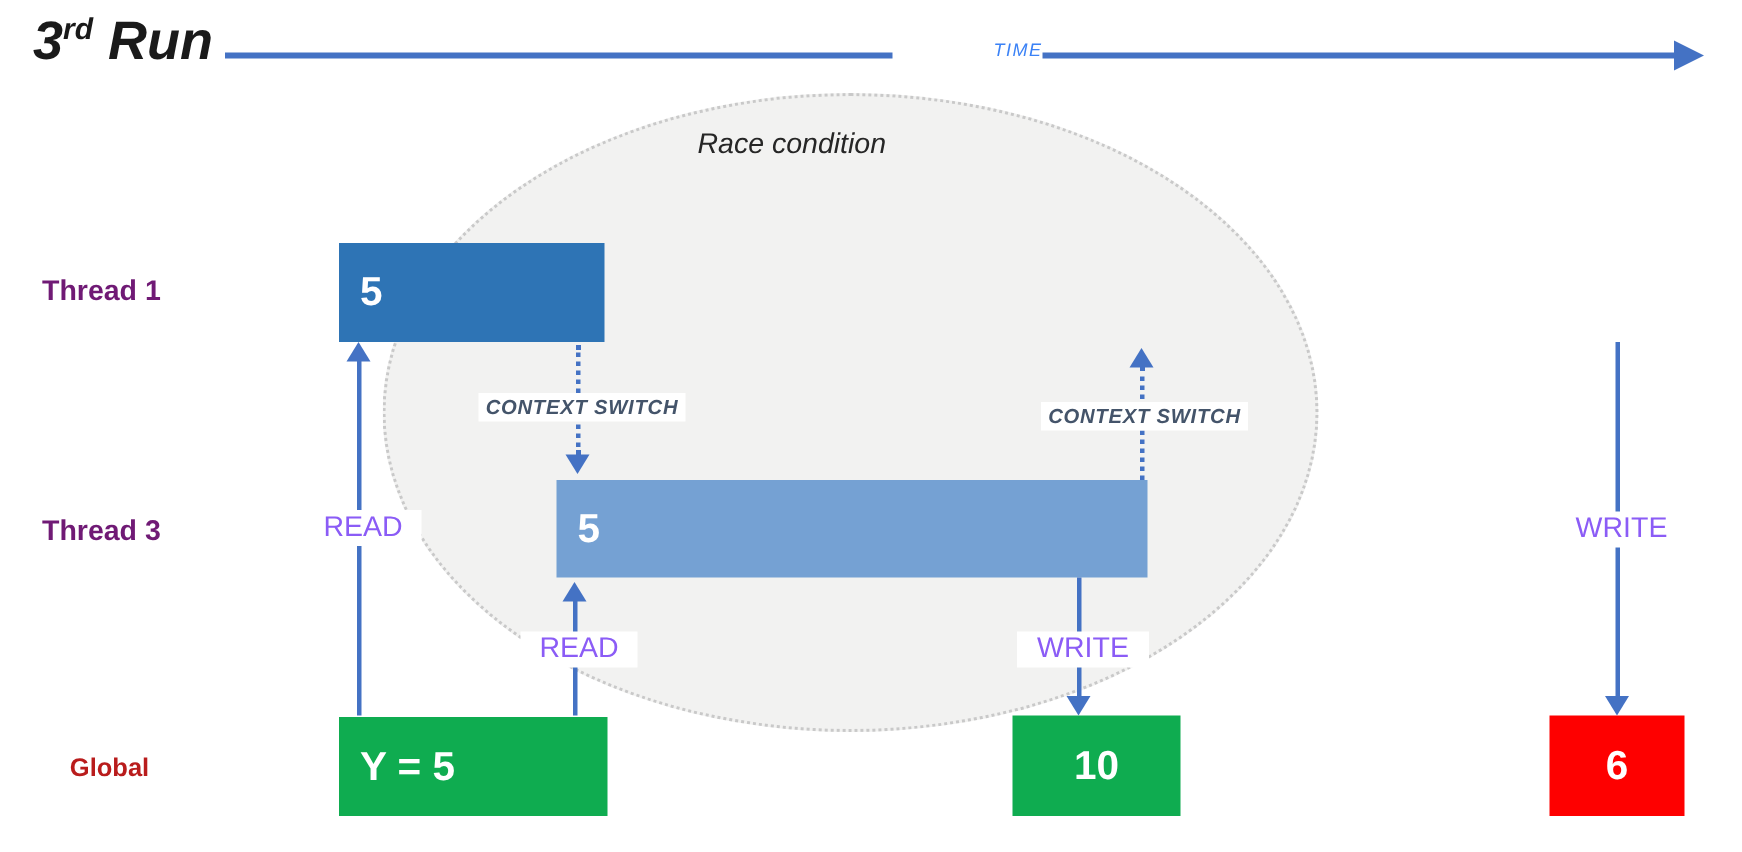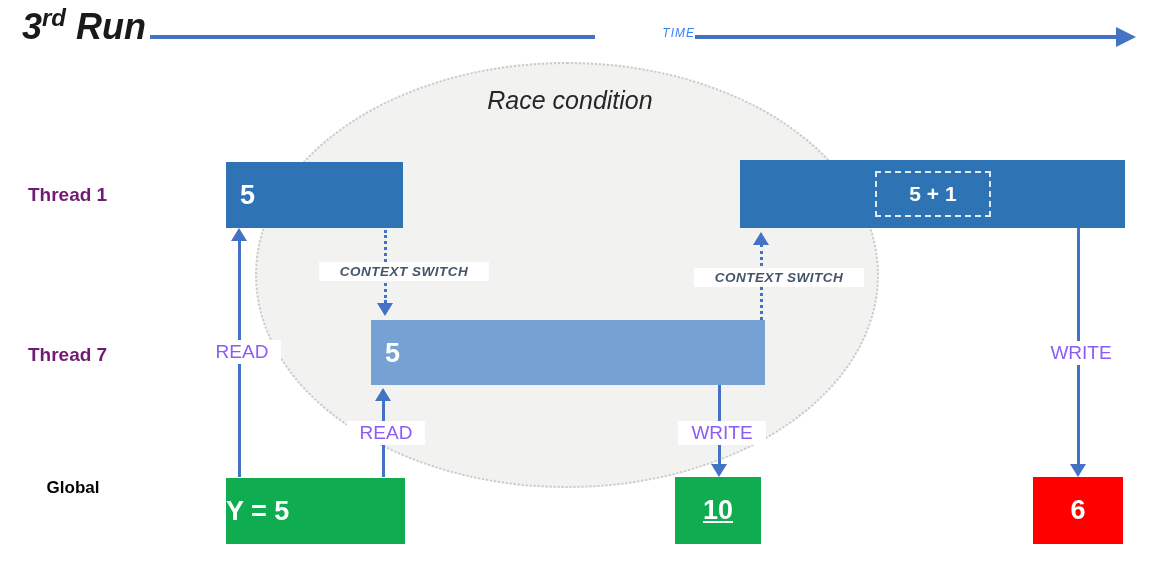--- a/index.html
+++ b/index.html
@@ -2,89 +2,86 @@
 <html><head>
 <meta charset="utf-8">
 <style>
   html,body{margin:0;padding:0;background:#ffffff;}
   #canvas{
     position:relative;width:1161px;height:568px;overflow:hidden;
     font-family:"Liberation Sans",sans-serif;background:#ffffff;
   }
   
   .title{position:absolute;left:22px;top:6px;font-size:36px;font-weight:bold;font-style:italic;color:#1a1a1a;}
-  .title sup{font-size:24px;vertical-align:super;line-height:0;}
+  .title sup{font-size:20px;vertical-align:super;line-height:0;}
   
   .time-line{position:absolute;left:150px;top:35px;width:972px;height:0;border-top:4px solid #4472C4;}
   .time-head{position:absolute;left:1116px;top:27px;width:0;height:0;
     border-top:10px solid transparent;border-bottom:10px solid transparent;border-left:20px solid #4472C4;}
   .time-label{position:absolute;left:595px;top:26px;width:100px;text-align:right;
     font-size:12px;font-style:italic;color:#3b82f6;background:#ffffff;letter-spacing:1px;}
   
   .ellipse{position:absolute;left:255px;top:62px;width:624px;height:426px;border-radius:50%;
     background:#F2F2F1;border:2px dotted #C9C9C9;box-sizing:border-box;}
-  .race-label{position:absolute;left:465px;top:86px;width:210px;text-align:center;
-    font-size:25px;font-style:italic;color:#262626;}
+  .race-label{position:absolute;left:465px;top:86px;width:210px;
+    font-size:19px;font-style:italic;color:#262626;}
   
   .row-label{position:absolute;font-size:19px;font-weight:bold;color:#701a75;}
-  .global-label{position:absolute;left:10px;top:476px;width:126px;text-align:center;
-    font-size:17px;font-weight:bold;color:#000000;line-height:1.45;}
+  .global-label{position:absolute;left:10px;top:500px;width:126px;text-align:center;
+    font-size:17px;font-weight:bold;color:#b91c1c;line-height:1.45;}
   
   .bar{position:absolute;box-sizing:border-box;color:#ffffff;font-weight:bold;}
   .bar-dark{background:#2E74B5;}
   .bar-light{background:#75A1D3;}
   .bar .val{position:absolute;left:14px;top:50%;transform:translateY(-50%);font-size:27px;}
   .dash-box{position:absolute;border:2px dashed rgba(255,255,255,0.85);box-sizing:border-box;
     display:flex;align-items:center;justify-content:center;font-size:21px;font-weight:bold;color:#ffffff;}
   .value-box{position:absolute;box-sizing:border-box;color:#ffffff;font-weight:bold;display:flex;align-items:center;}
   .value-green{background:#0FAC50;}
   .value-red{background:#FE0000;}
   .value-box.center{justify-content:center;}
   .value-box .txt{font-size:27px;}
-  .value-box.left-pad .txt{}
+  .value-box.left-pad .txt{margin-left:14px;}
   
   .vline{position:absolute;width:0;border-left:3px solid #4472C4;}
   .vline.dotted{border-left-style:dotted;}
   .head-up{position:absolute;width:0;height:0;
     border-left:8px solid transparent;border-right:8px solid transparent;border-bottom:13px solid #4472C4;}
   .head-down{position:absolute;width:0;height:0;
     border-left:8px solid transparent;border-right:8px solid transparent;border-top:13px solid #4472C4;}
   
   .op-label{position:absolute;text-align:center;background:#ffffff;color:#8b5cf6;
     font-size:19px;padding:1px 3px;}
   .cs-label{position:absolute;text-align:center;background:#ffffff;color:#44546A;
-    font-size:13.5px;font-style:italic;font-weight:600;padding:2px 19px;letter-spacing:0.5px;}
+    font-size:13.5px;font-style:italic;font-weight:600;padding:2px 3px;letter-spacing:0.5px;}
 </style>
 </head>
 <body>
 
 <div id="canvas">
 
   <div class="title"><span>3</span><sup>rd</sup><span> Run</span></div>
 
   <div class="time-line"></div>
   <div class="time-head"></div>
   <div class="time-label">TIME</div>
 
   <div class="ellipse"></div>
   <div class="race-label">Race condition</div>
 
   <div class="row-label" style="left:28px;top:184px;">Thread 1</div>
-  <div class="row-label" style="left:28px;top:344px;">Thread 7</div>
+  <div class="row-label" style="left:28px;top:344px;">Thread 3</div>
   <div class="global-label">
     <div>Global</div>
   </div>
 
   <div class="bar bar-dark" style="left:226px;top:162px;width:177px;height:66px;">
     <span class="val">5</span>
   </div>
 
-  <div class="bar bar-dark" style="left:740px;top:160px;width:385px;height:68px;">
-    <div class="dash-box" style="left:135px;top:11px;width:116px;height:46px;">5 + 1</div>
-  </div>
 
   <div class="bar bar-light" style="left:371px;top:320px;width:394px;height:65px;">
     <span class="val">5</span>
   </div>
 
   <div class="head-up" style="left:231px;top:228px;"></div>
   <div class="vline" style="left:238px;top:240px;height:237px;"></div>
   <div class="op-label" style="left:203px;top:340px;width:72px;">READ</div>
 
   <div class="vline dotted" style="left:384px;top:230px;height:73px;"></div>
@@ -103,20 +100,20 @@
   <div class="vline dotted" style="left:760px;top:244px;height:76px;"></div>
   <div class="cs-label" style="left:694px;top:268px;width:132px;">CONTEXT SWITCH</div>
 
   <div class="vline" style="left:1077px;top:228px;height:237px;"></div>
   <div class="head-down" style="left:1070px;top:464px;"></div>
   <div class="op-label" style="left:1037px;top:341px;width:82px;">WRITE</div>
 
   <div class="value-box value-green left-pad" style="left:226px;top:478px;width:179px;height:66px;">
     <span class="txt">Y = 5</span>
   </div>
-  <div class="value-box value-green center" style="left:675px;top:477px;width:86px;height:67px;text-decoration:underline;">
+  <div class="value-box value-green center" style="left:675px;top:477px;width:112px;height:67px;">
     <span class="txt">10</span>
   </div>
   <div class="value-box value-red center" style="left:1033px;top:477px;width:90px;height:67px;">
     <span class="txt">6</span>
   </div>
 
 </div>
 
 </body></html>

